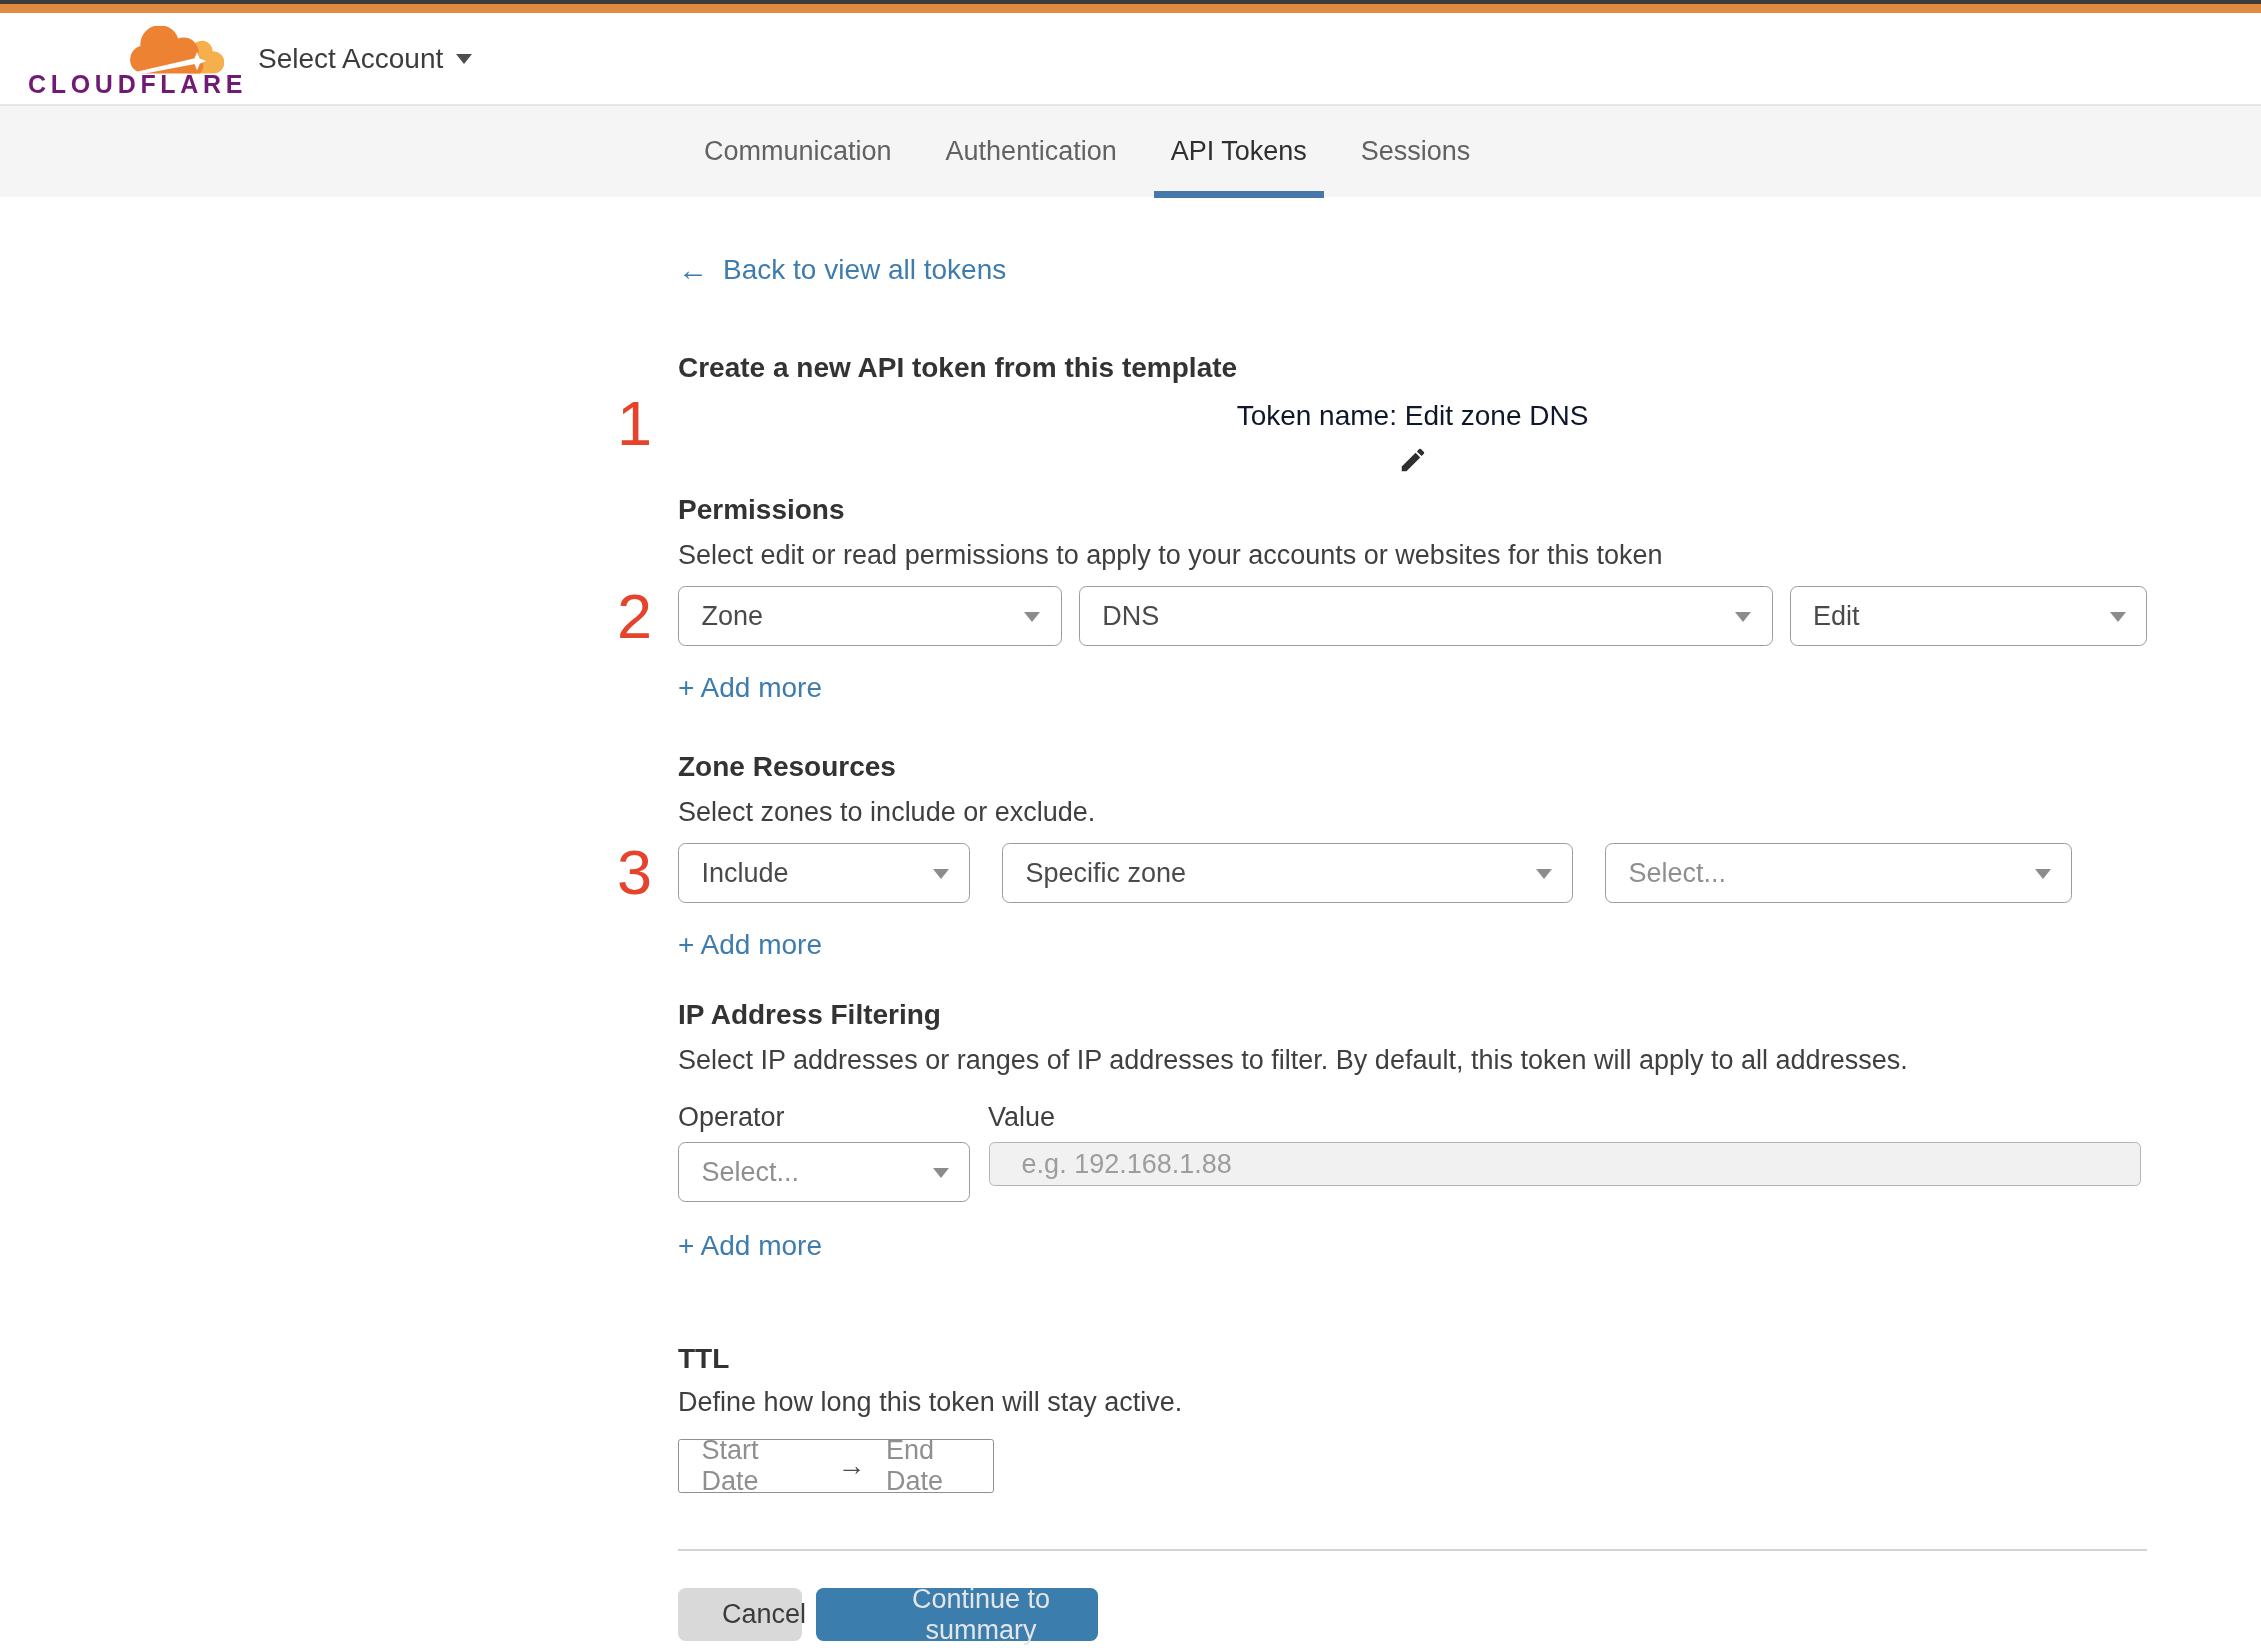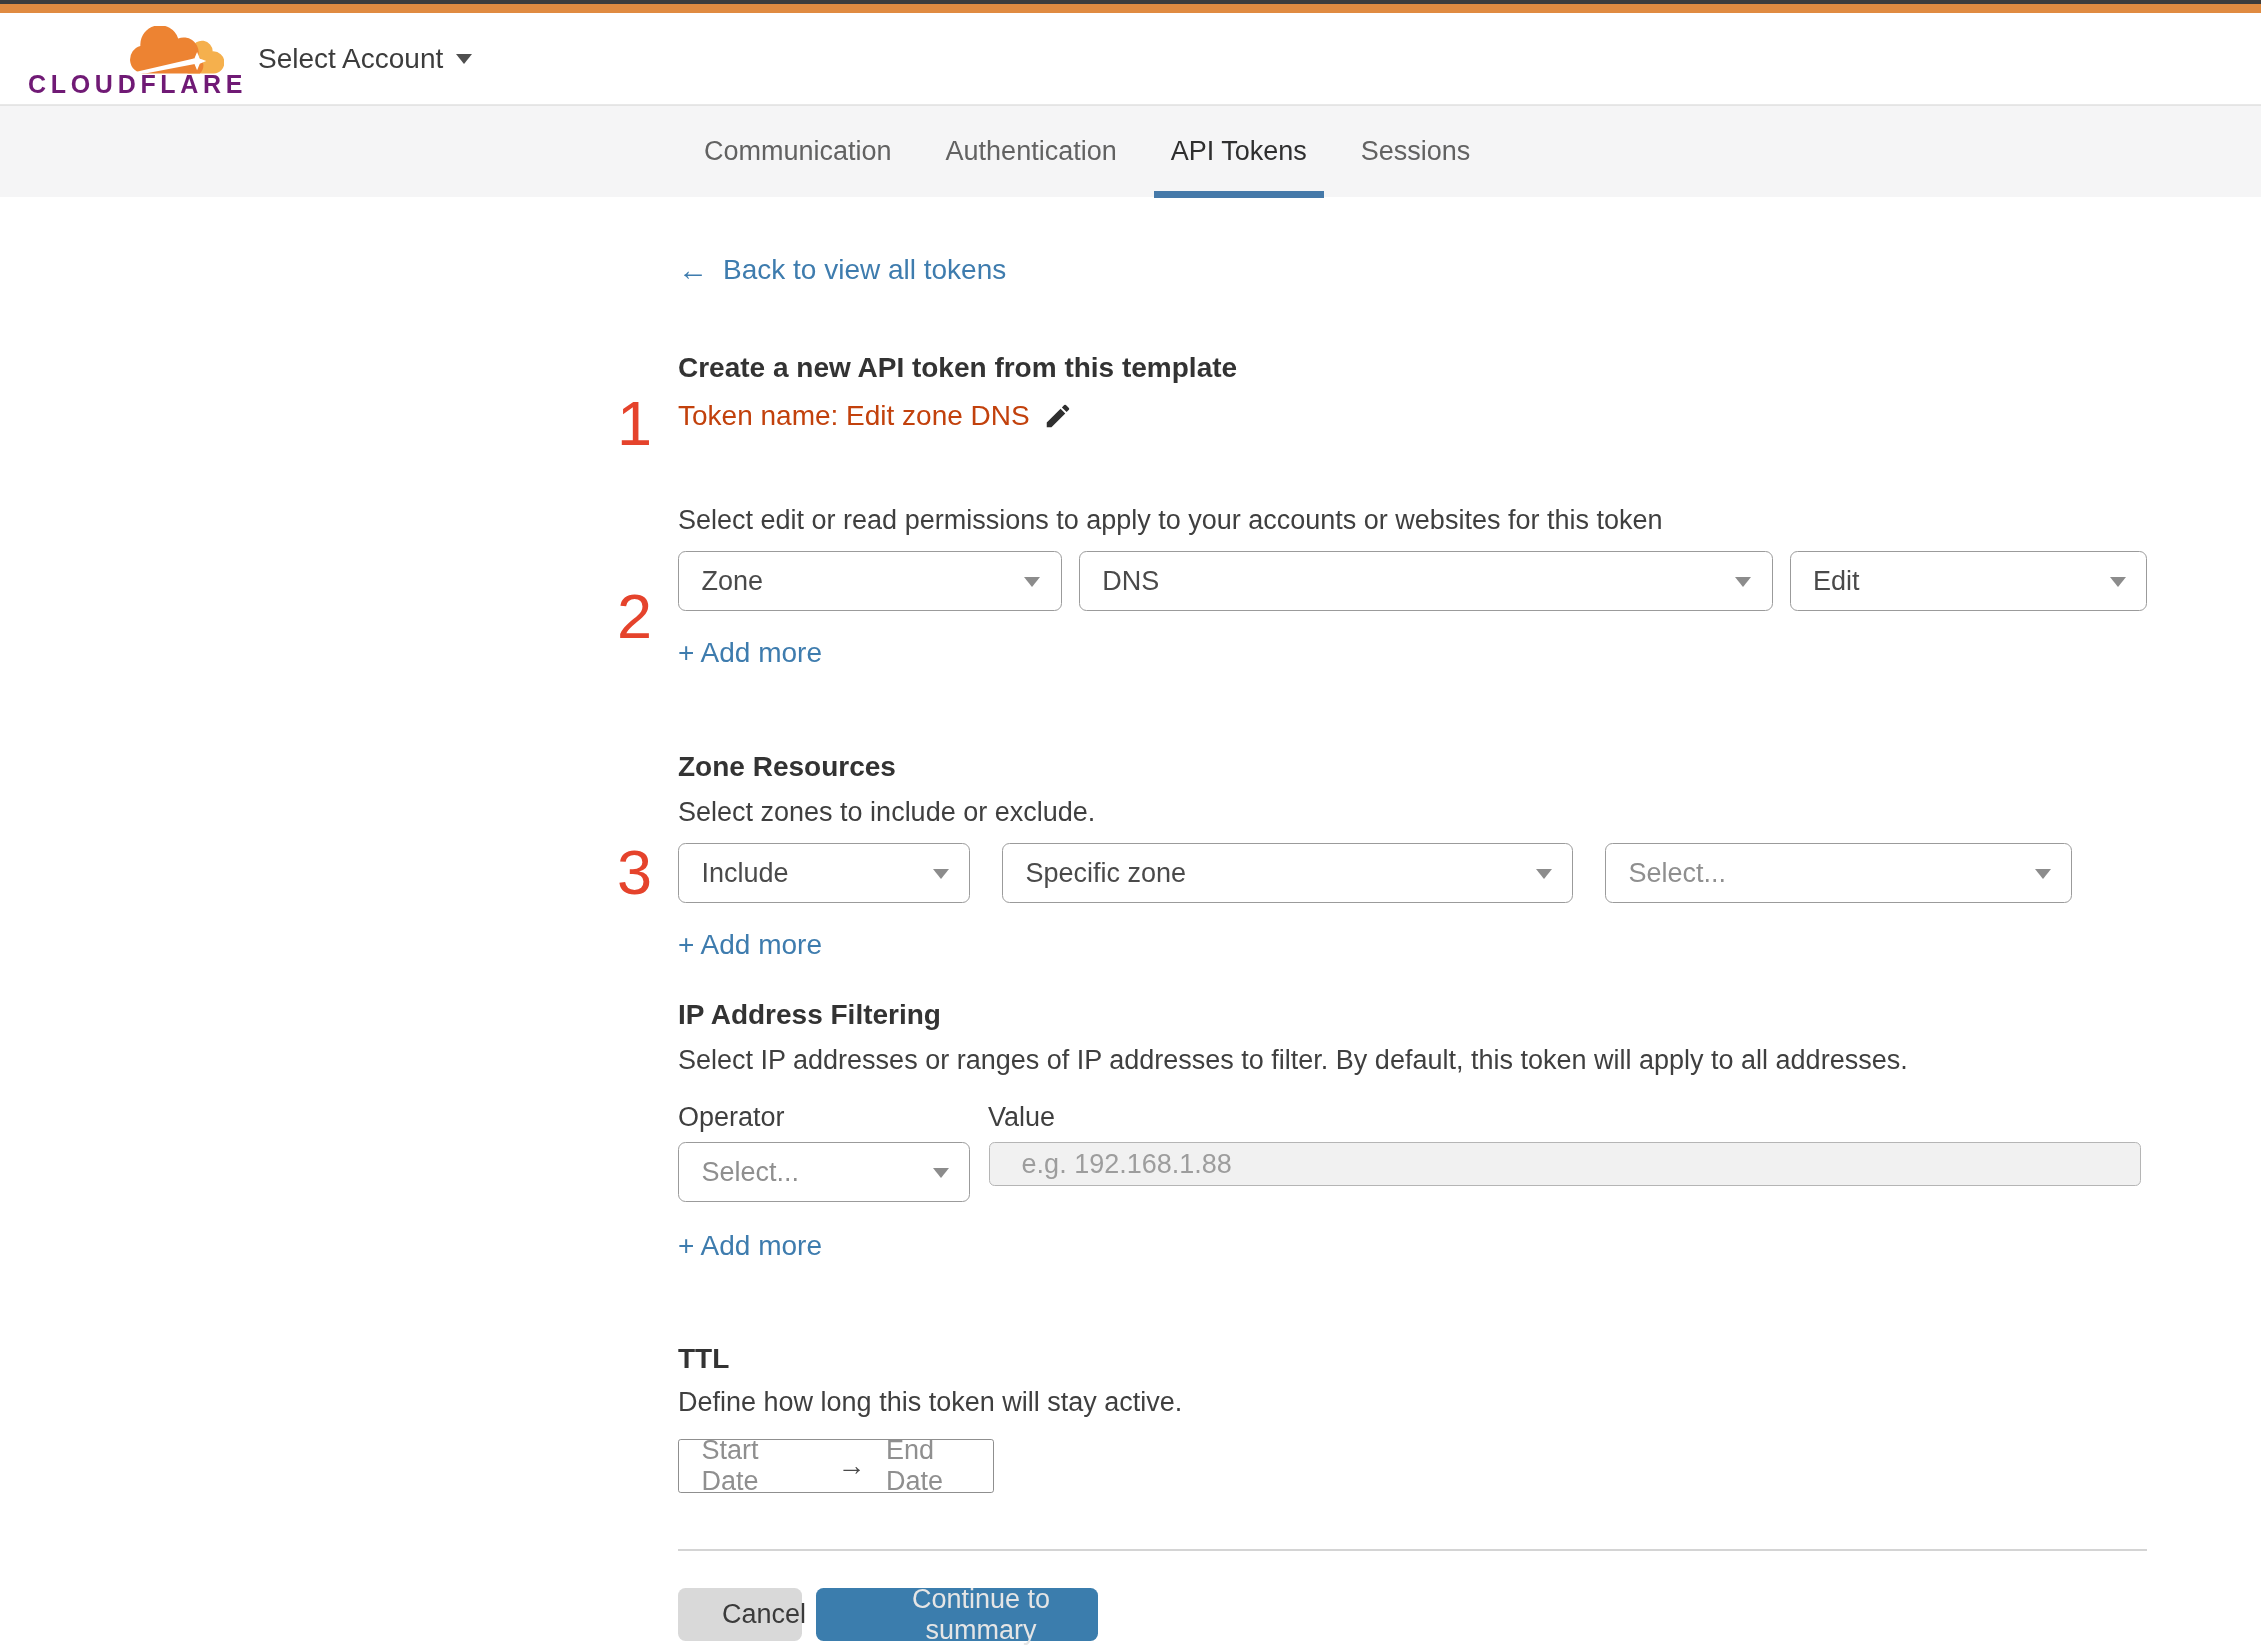--- a/index.html
+++ b/index.html
@@ -36,21 +36,21 @@
   .section-title { font-size:28px; font-weight:700; color:#333; line-height:35px; }
   .section-desc  { font-size:27px; color:#3f3f3f; margin-top:11.2px; line-height:35px; }
 
   .back-link { top:254px; display:flex; align-items:center; gap:15px; font-size:28px;
                color:#3e7cae; cursor:pointer; width:auto; }
   .back-arrow { font-size:30px; line-height:1; }
 
   .step-number { position:absolute; left:601px; width:51px; text-align:right;
                  font-size:63px; line-height:1; color:#e5432c; }
 
-  .token-line { margin-top:15px; font-size:28px; color:#c2410c; display:flex; align-items:center; gap:13px; }
+  .token-line { margin-top:15px; font-size:28px; color:#0f172a; display:flex; align-items:center; gap:13px;flex-direction:column; }
   .pencil { cursor:pointer; display:inline-flex; }
 
   .select-row { display:flex; margin-top:13px; }
   .ui-select { position:relative; height:60px; border:1.9px solid #9b9b9b; border-radius:7.5px;
                background:#fff; display:flex; align-items:center; padding:0 56px 0 22.4px;
                font-size:27px; color:#4a4a4a; cursor:pointer; }
   .ui-select .caret { position:absolute; right:20.5px; top:50%; margin-top:-4.7px;
                       border-left-width:8.4px; border-right-width:8.4px; border-top-width:10.3px; }
   .placeholder { color:#8f8f8f; }
 
@@ -128,20 +128,21 @@
     <span>Token name: Edit zone DNS</span>
     <span class="pencil">
       <svg width="30" height="30" viewBox="0 0 24 24">
         <path fill="#2f2f2f" d="M3 17.25V21h3.75L17.81 9.94l-3.75-3.75L3 17.25zM20.71 7.04c.39-.39.39-1.02 0-1.41l-2.34-2.34a.9959.9959 0 0 0-1.41 0l-1.83 1.83 3.75 3.75 1.83-1.83z"></path>
       </svg>
     </span>
   </div>
 </section>
 
 <section class="abs" style="top:492px">
+  <div class="section-title">Permissions</div>
   <div class="section-desc">Select edit or read permissions to apply to your accounts or websites for this token</div>
   <div class="select-row" style="gap:17px">
     <div class="ui-select" style="width:391px">
       <span>Zone</span>
       <span class="caret"></span>
     </div>
     <div class="ui-select" style="width:708px">
       <span>DNS</span>
       <span class="caret"></span>
     </div>

